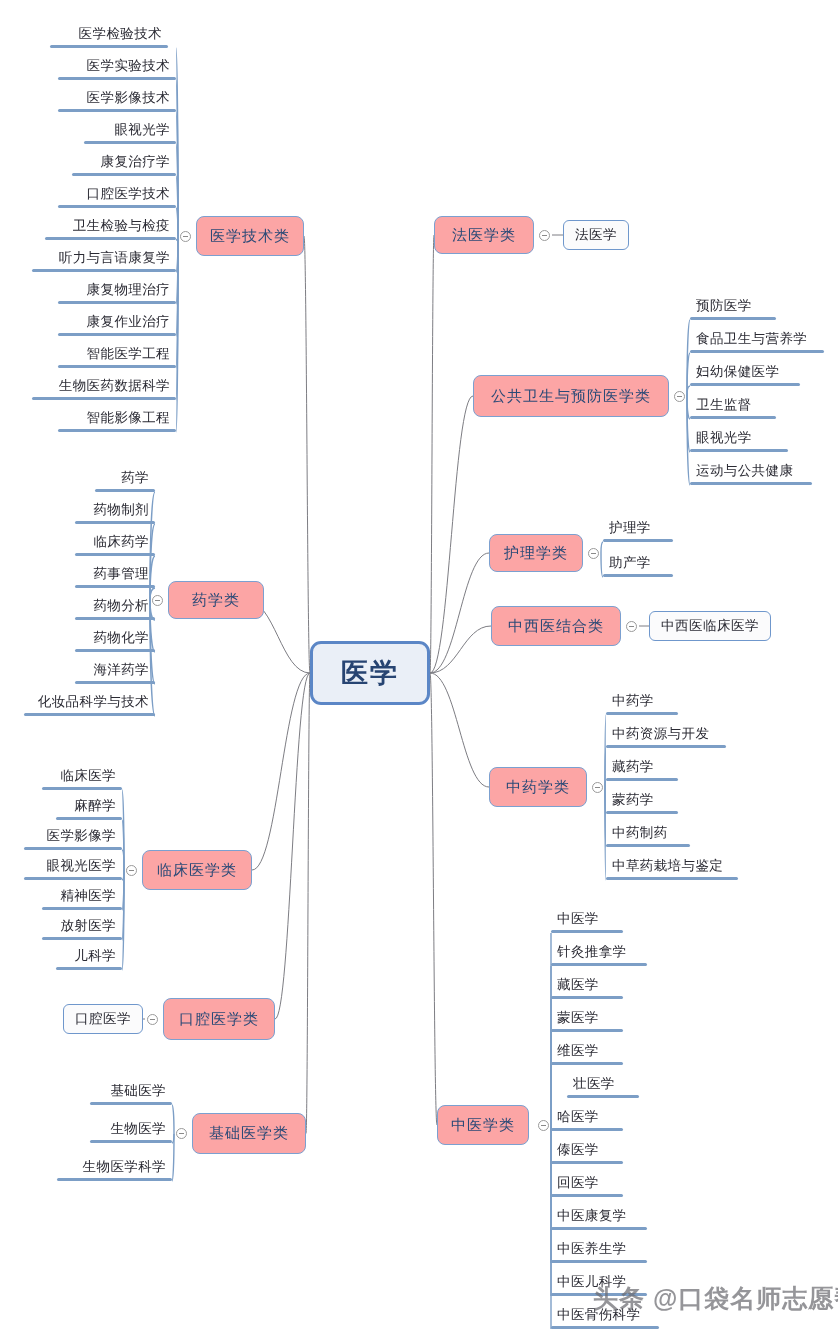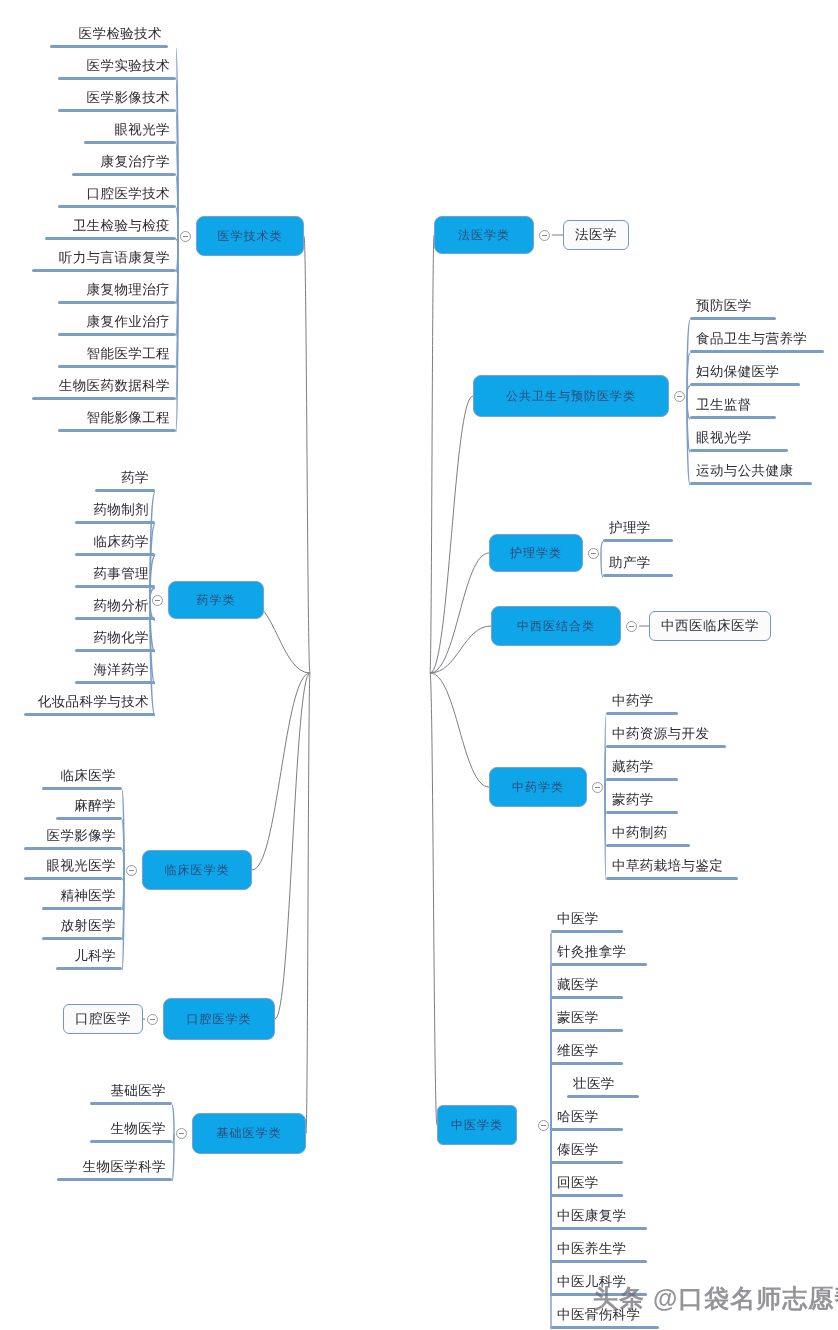--- a/index.html
+++ b/index.html
@@ -32,25 +32,25 @@
     font-size:27px;
     letter-spacing:2px;
     color:#274472;
     font-weight:600;
   }
 
   
   .cat-node{
     position:absolute;
     display:flex;align-items:center;justify-content:center;
-    background:#0ea5e9;
+    background:#fca5a5;
     border:1.6px solid #7ba0d0;
     border-radius:8px;
     box-sizing:border-box;
-    font-size:12px;
+    font-size:15px;
     letter-spacing:1px;
     color:#2b4a77;
   }
 
   
   .boxed-leaf{
     position:absolute;
     display:flex;align-items:center;justify-content:center;
     background:#fbfbfc;
     border:1.8px solid #6f97cc;
@@ -187,20 +187,21 @@
       <path d="M 551 1065 C 551 1065, 551 1086, 551 1125" fill="none" stroke="#7c9ec6" stroke-width="1.4"></path>
       <path d="M 551 1098 C 551 1098, 551 1107.45, 551 1125" fill="none" stroke="#7c9ec6" stroke-width="1.4"></path>
       <path d="M 551 1131 C 551 1131, 551 1128.9, 551 1125" fill="none" stroke="#7c9ec6" stroke-width="1.4"></path>
       <path d="M 551 1164 C 551 1164, 551 1150.35, 551 1125" fill="none" stroke="#7c9ec6" stroke-width="1.4"></path>
       <path d="M 551 1197 C 551 1197, 551 1171.8, 551 1125" fill="none" stroke="#7c9ec6" stroke-width="1.4"></path>
       <path d="M 551 1230 C 551 1230, 551 1193.25, 551 1125" fill="none" stroke="#7c9ec6" stroke-width="1.4"></path>
       <path d="M 551 1263 C 551 1263, 551 1214.7, 551 1125" fill="none" stroke="#7c9ec6" stroke-width="1.4"></path>
       <path d="M 551 1296 C 551 1296, 551 1236.15, 551 1125" fill="none" stroke="#7c9ec6" stroke-width="1.4"></path>
       <path d="M 551 1329 C 551 1329, 551 1257.6, 551 1125" fill="none" stroke="#7c9ec6" stroke-width="1.4"></path>
     </svg>
+<div class="root-node" style="left: 310px; top: 641px; width: 120px; height: 64px;">医学</div>
     <div class="cat-node" style="left: 196px; top: 216px; width: 108px; height: 40px;">医学技术类</div>
     <div class="toggle" style="left: 180px; top: 230.5px;"></div>
     <div class="leaf left" style="left: 42px; top: 18px; width: 126px; height: 30px;">
       <span class="leaf-txt">医学检验技术</span>
       <span class="leaf-bar" style="width: 118px;"></span>
     </div>
     <div class="leaf left" style="left: 50px; top: 50px; width: 126px; height: 30px;">
       <span class="leaf-txt">医学实验技术</span>
       <span class="leaf-bar" style="width: 118px;"></span>
     </div>
@@ -390,21 +391,21 @@
       <span class="leaf-bar" style="width: 72px;"></span>
     </div>
     <div class="leaf right" style="left: 606px; top: 817px; width: 92px; height: 30px;">
       <span class="leaf-txt">中药制药</span>
       <span class="leaf-bar" style="width: 84px;"></span>
     </div>
     <div class="leaf right" style="left: 606px; top: 850px; width: 140px; height: 30px;">
       <span class="leaf-txt">中草药栽培与鉴定</span>
       <span class="leaf-bar" style="width: 132px;"></span>
     </div>
-    <div class="cat-node" style="left: 437px; top: 1105px; width: 80px; height: 40px; border-radius: 6px;">中医学类</div>
+    <div class="cat-node" style="left: 437px; top: 1105px; width: 92px; height: 40px;">中医学类</div>
     <div class="toggle" style="left: 538px; top: 1119.5px;"></div>
     <div class="leaf right" style="left: 551px; top: 903px; width: 80px; height: 30px;">
       <span class="leaf-txt">中医学</span>
       <span class="leaf-bar" style="width: 72px;"></span>
     </div>
     <div class="leaf right" style="left: 551px; top: 936px; width: 104px; height: 30px;">
       <span class="leaf-txt">针灸推拿学</span>
       <span class="leaf-bar" style="width: 96px;"></span>
     </div>
     <div class="leaf right" style="left: 551px; top: 969px; width: 80px; height: 30px;">

